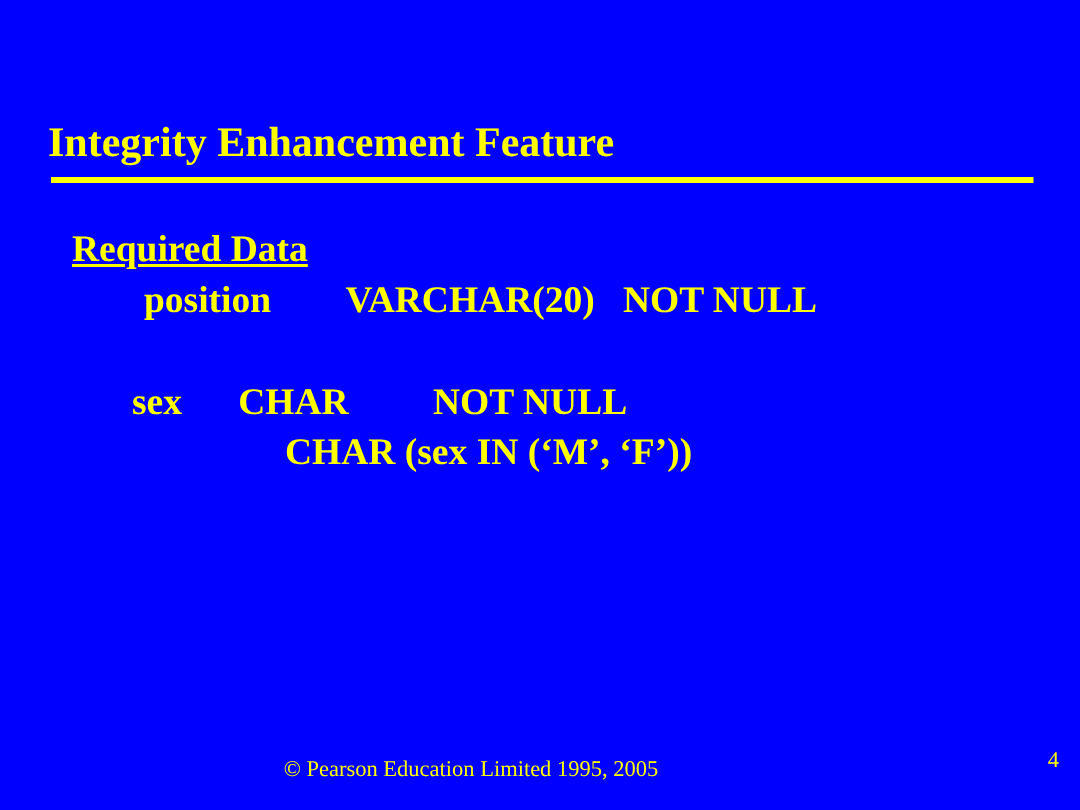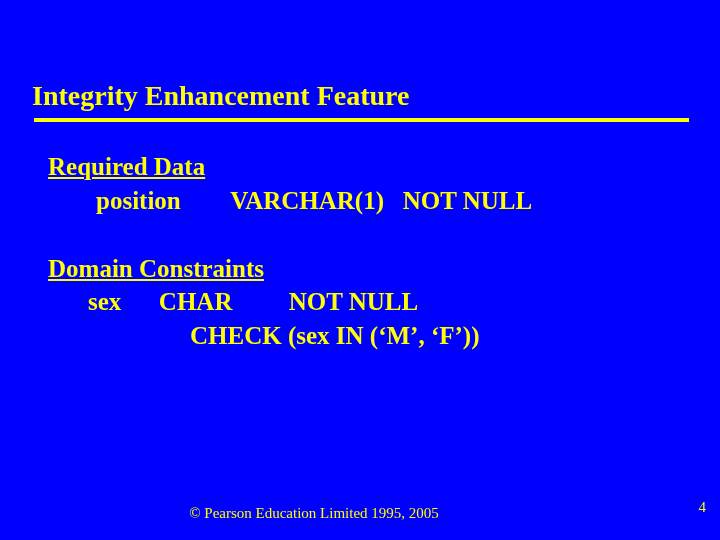--- a/index.html
+++ b/index.html
@@ -64,23 +64,22 @@
 </head>
 <body>
 
 <div class="slide">
 
   <div class="title">Integrity Enhancement Feature</div>
   <div class="rule"></div>
 
   <div class="body-text">
     <span class="under">Required Data</span>
-    <span class="indent1 row">position        VARCHAR(1)   NOT NULL</span>
+    <span class="indent1 row">position        VARCHAR(20)   NOT NULL</span>
     <div class="spacer"></div>
-    <span class="under">Domain Constraints</span>
     <span class="indent3 row">sex      CHAR         NOT NULL</span>
-    <span class="row" style="padding-left:142px; display:block;">CHECK (sex IN (‘M’, ‘F’))</span>
+    <span class="row" style="padding-left:142px; display:block;">CHAR (sex IN (‘M’, ‘F’))</span>
   </div>
 
   <div class="footer">© Pearson Education Limited 1995, 2005</div>
   <div class="pagenum">4</div>
 
 </div>
 
 </body></html>

